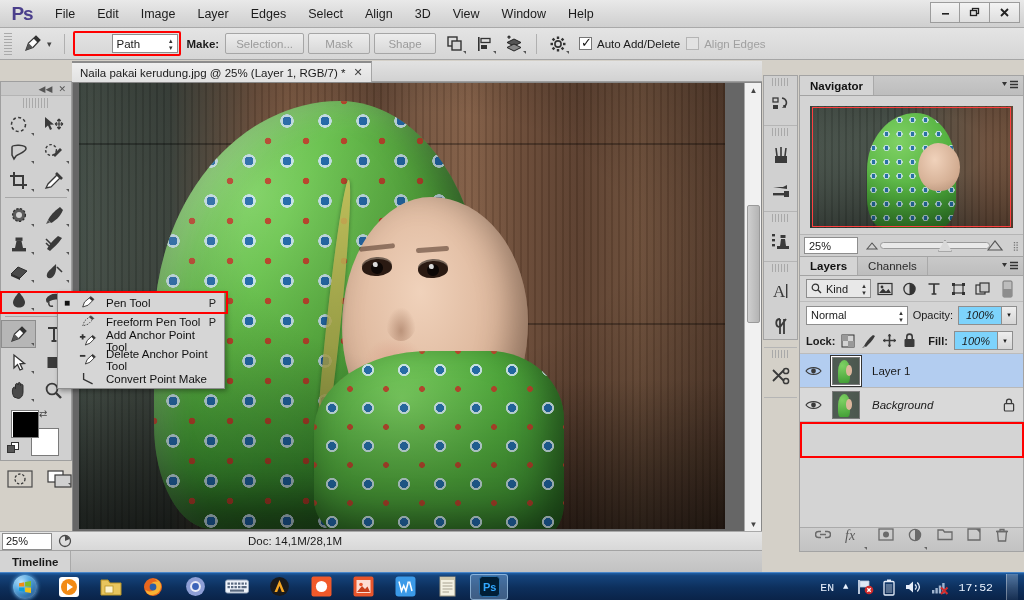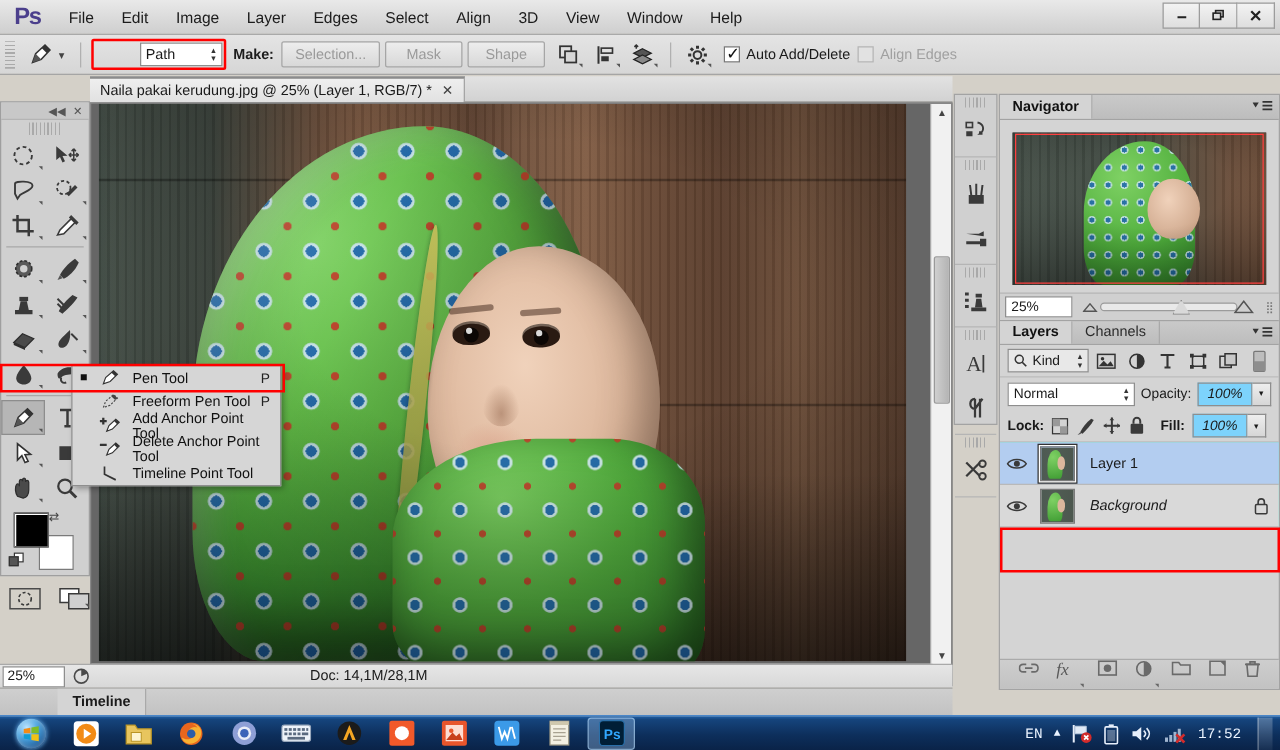--- a/index.html
+++ b/index.html
@@ -328,21 +328,21 @@
              border:2px solid #ff0000; z-index:30; pointer-events:none;}
 
   .panelfoot{ position:absolute; left:0; bottom:0; width:223px; height:24px;
               background:linear-gradient(#cecece,#c2c2c2); border-top:1px solid #aaa;
               display:flex;justify-content:center;gap:14px;}
 
   
   .timeline{
     position:absolute; left:0; top:550px; width:762px; height:22px;
     background:linear-gradient(#cfcfcf,#c2c2c2); border-top:1px solid #a3a3a3;
-    display:flex; align-items:stretch;padding-left:46px;
+    display:flex; align-items:stretch;
   }
   .tl-tab{ padding:0 12px; display:flex;align-items:center; font-size:11.5px; background:#d4d4d4;
            border-right:1px solid #a9a9a9; font-weight:bold;}
 
   
   .taskbar{
     position:absolute; left:0; top:572px; width:1024px; height:28px;
     background:linear-gradient(180deg,#1f5fa6 0%,#15447c 10%,#0d2f5c 55%,#0a2348 100%);
     border-top:1px solid #4a86c8; display:flex; align-items:center;
   }
@@ -788,21 +788,21 @@
       <span class="fly-lbl">Delete Anchor Point Tool</span>
       <span class="fly-key"></span>
     </div>
     <div class="fly-item">
       <span class="fly-bullet"></span>
       <span class="fly-ico">
         <svg width="18" height="15" viewBox="0 0 20 16">
           <path d="M4 2 L4 9 L14 14" stroke="#333" stroke-width="1.5" fill="none"></path>
         </svg>
       </span>
-      <span class="fly-lbl">Timeline Point Tool</span>
+      <span class="fly-lbl">Convert Point Make</span>
       <span class="fly-key"></span>
     </div>
   </div>
   <div class="hl-box"></div>
 
   <div class="dock">
     <div class="dock-grp">
       <div class="dock-grip"></div>
       <div class="dock-ico">
         <svg width="22" height="22" viewBox="0 0 22 22">

